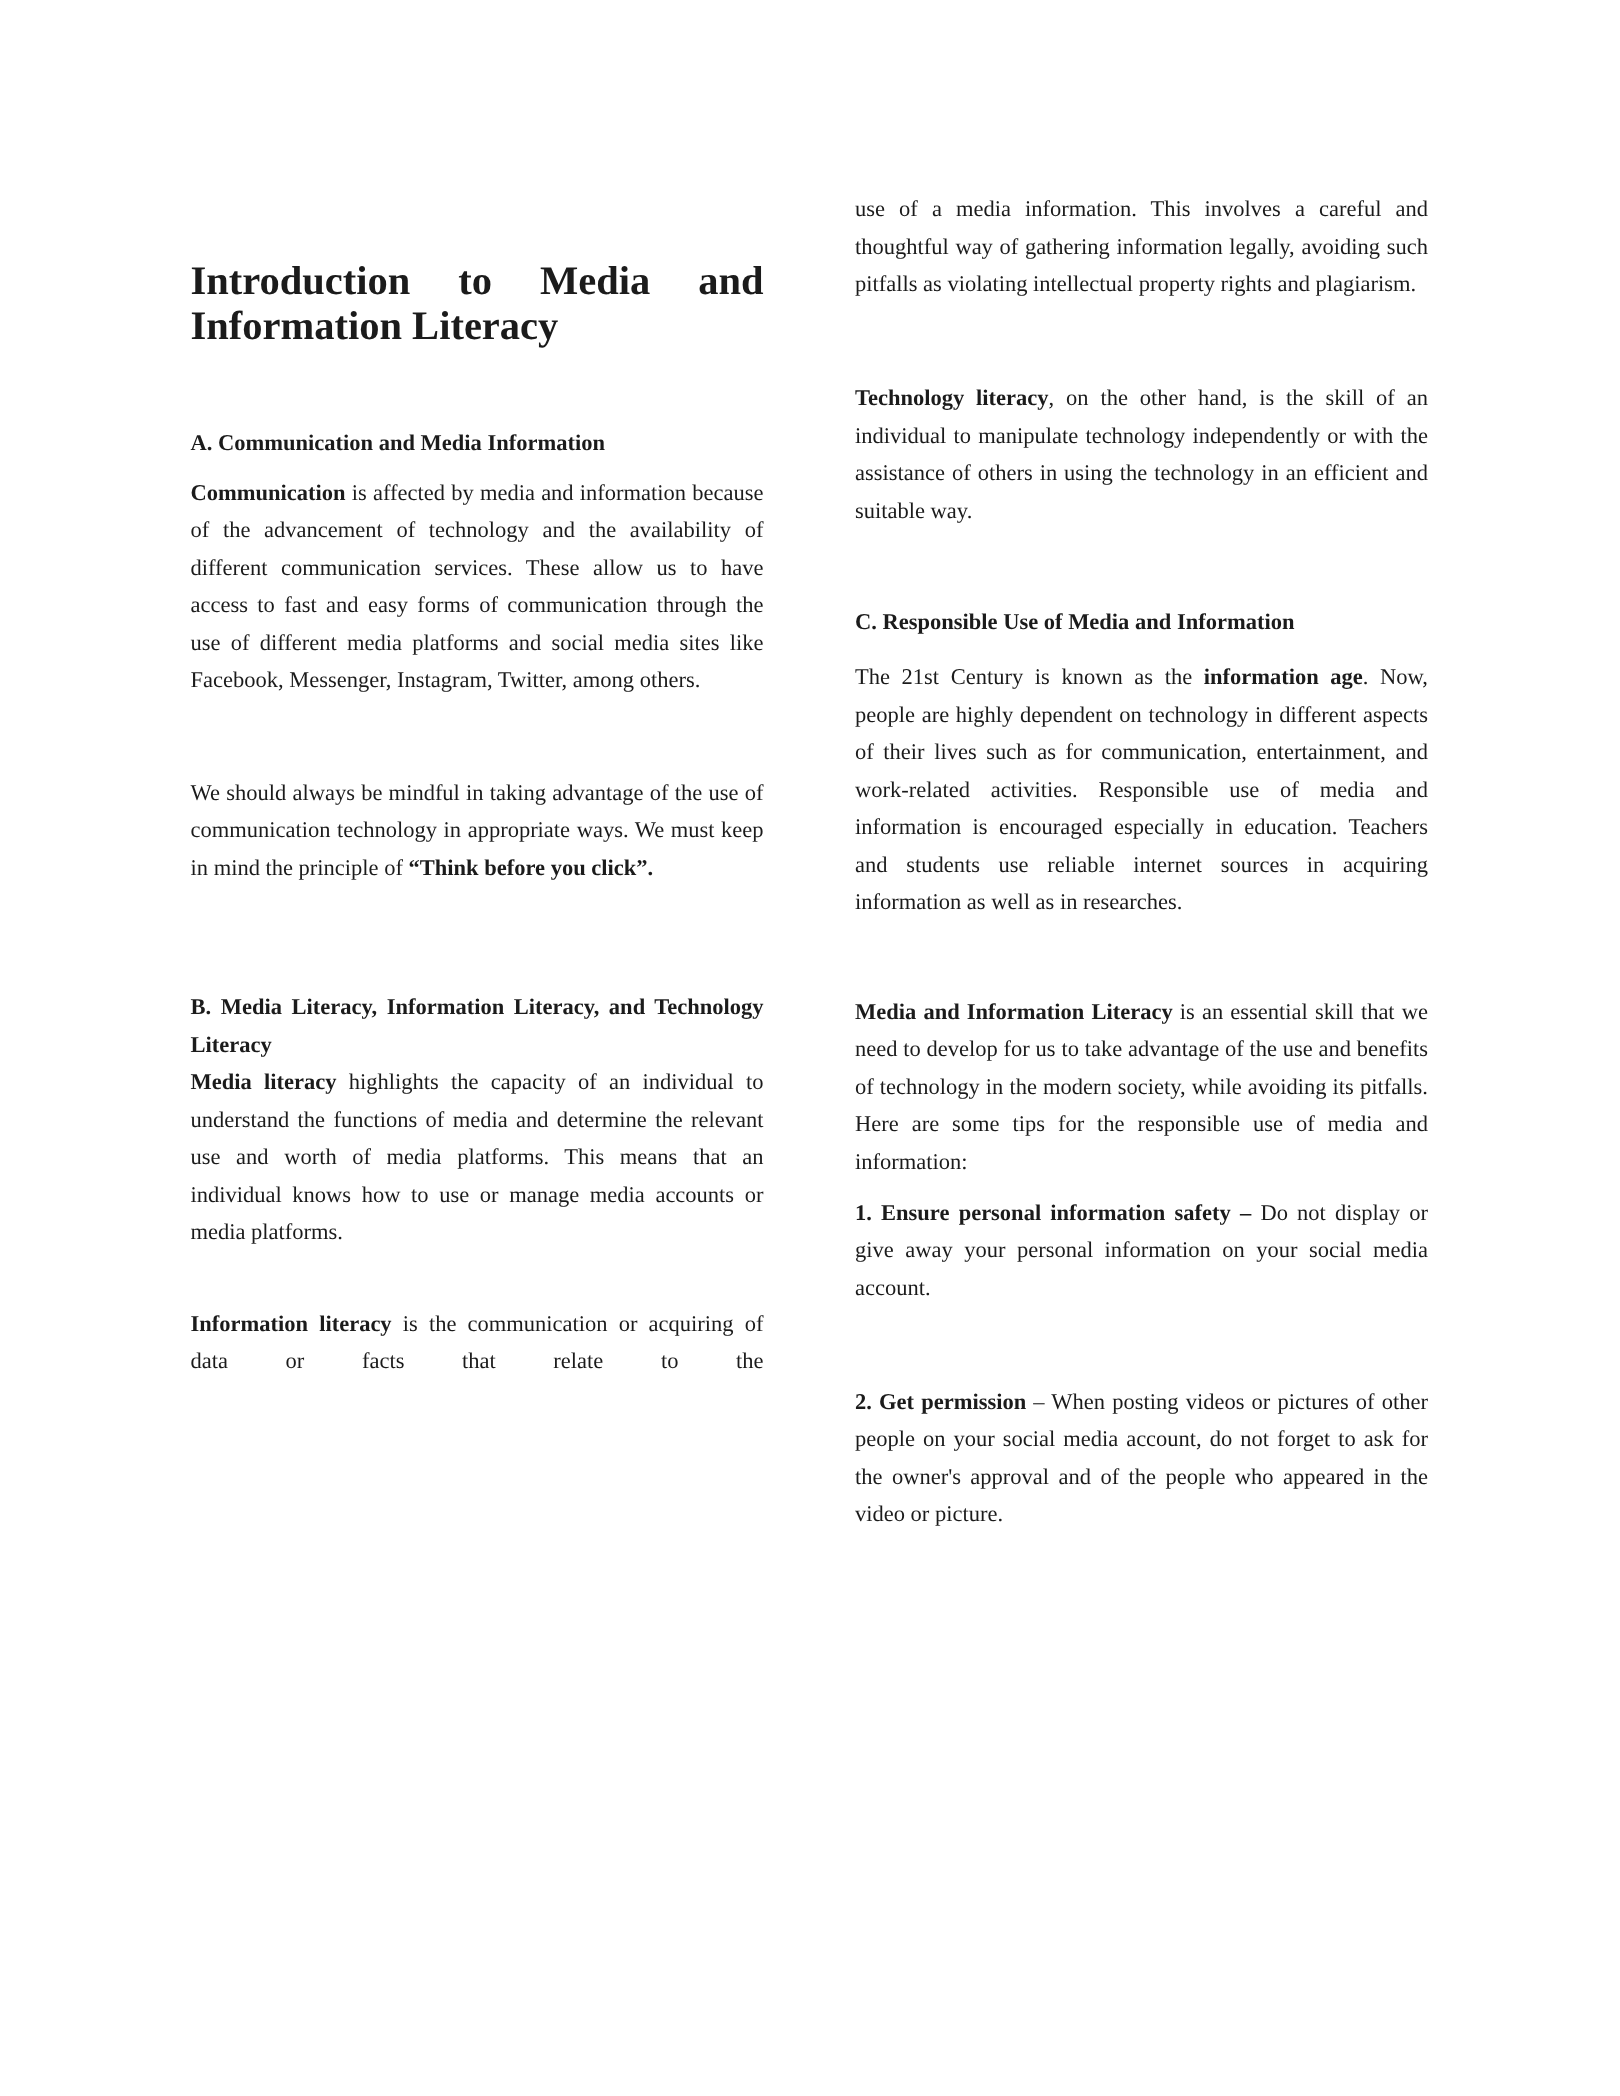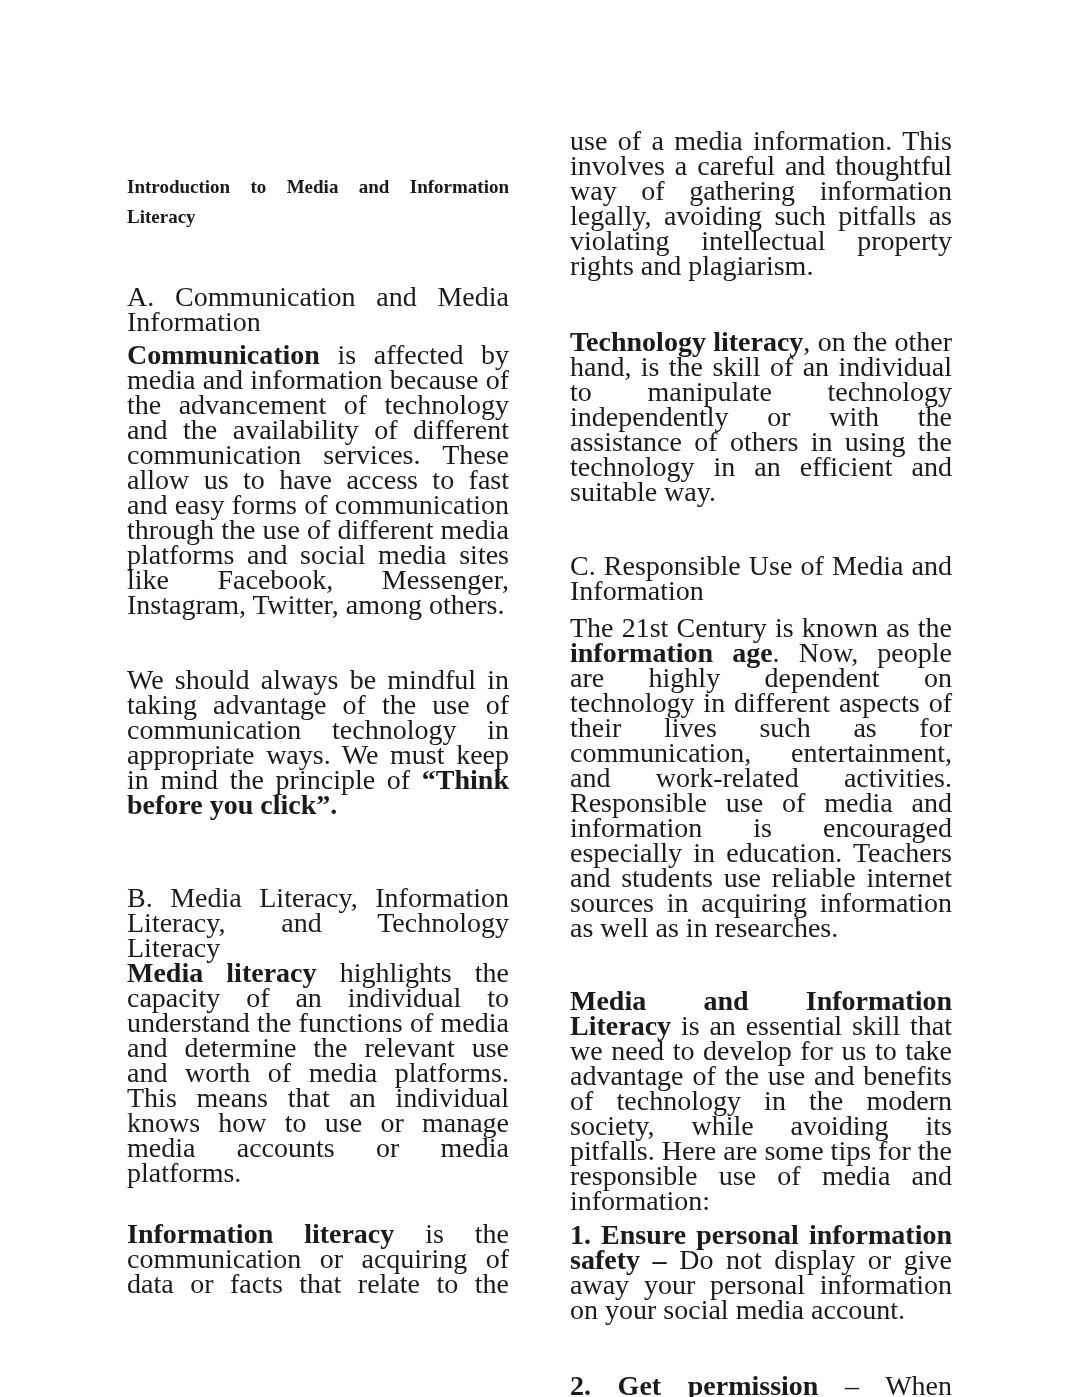--- a/index.html
+++ b/index.html
@@ -13,33 +13,33 @@
     overflow: hidden;
   }
   .col {
     position: absolute;
     top: 0;
     width: 382px;
   }
   .col-left  { left: 127px; }
   .col-right { left: 570px; }
   .doc-title {
-    font-size: 19px;
+    font-size: 27px;
     line-height: 30px;
     font-weight: bold;
     text-align: justify;
     margin: 0;
   }
   .para, .heading {
-    font-size: 28px;
+    font-size: 15px;
     line-height: 25px;
     text-align: justify;
     margin: 0;
   }
-  .heading { font-weight: normal; }
+  .heading { font-weight: bold; }
   .para .b { font-weight: bold; }
   .para .i { font-style: italic; }
   
   .cont { text-align-last: justify; }
 </style>
 </head>
 <body>
 
 <div class="page">
 

